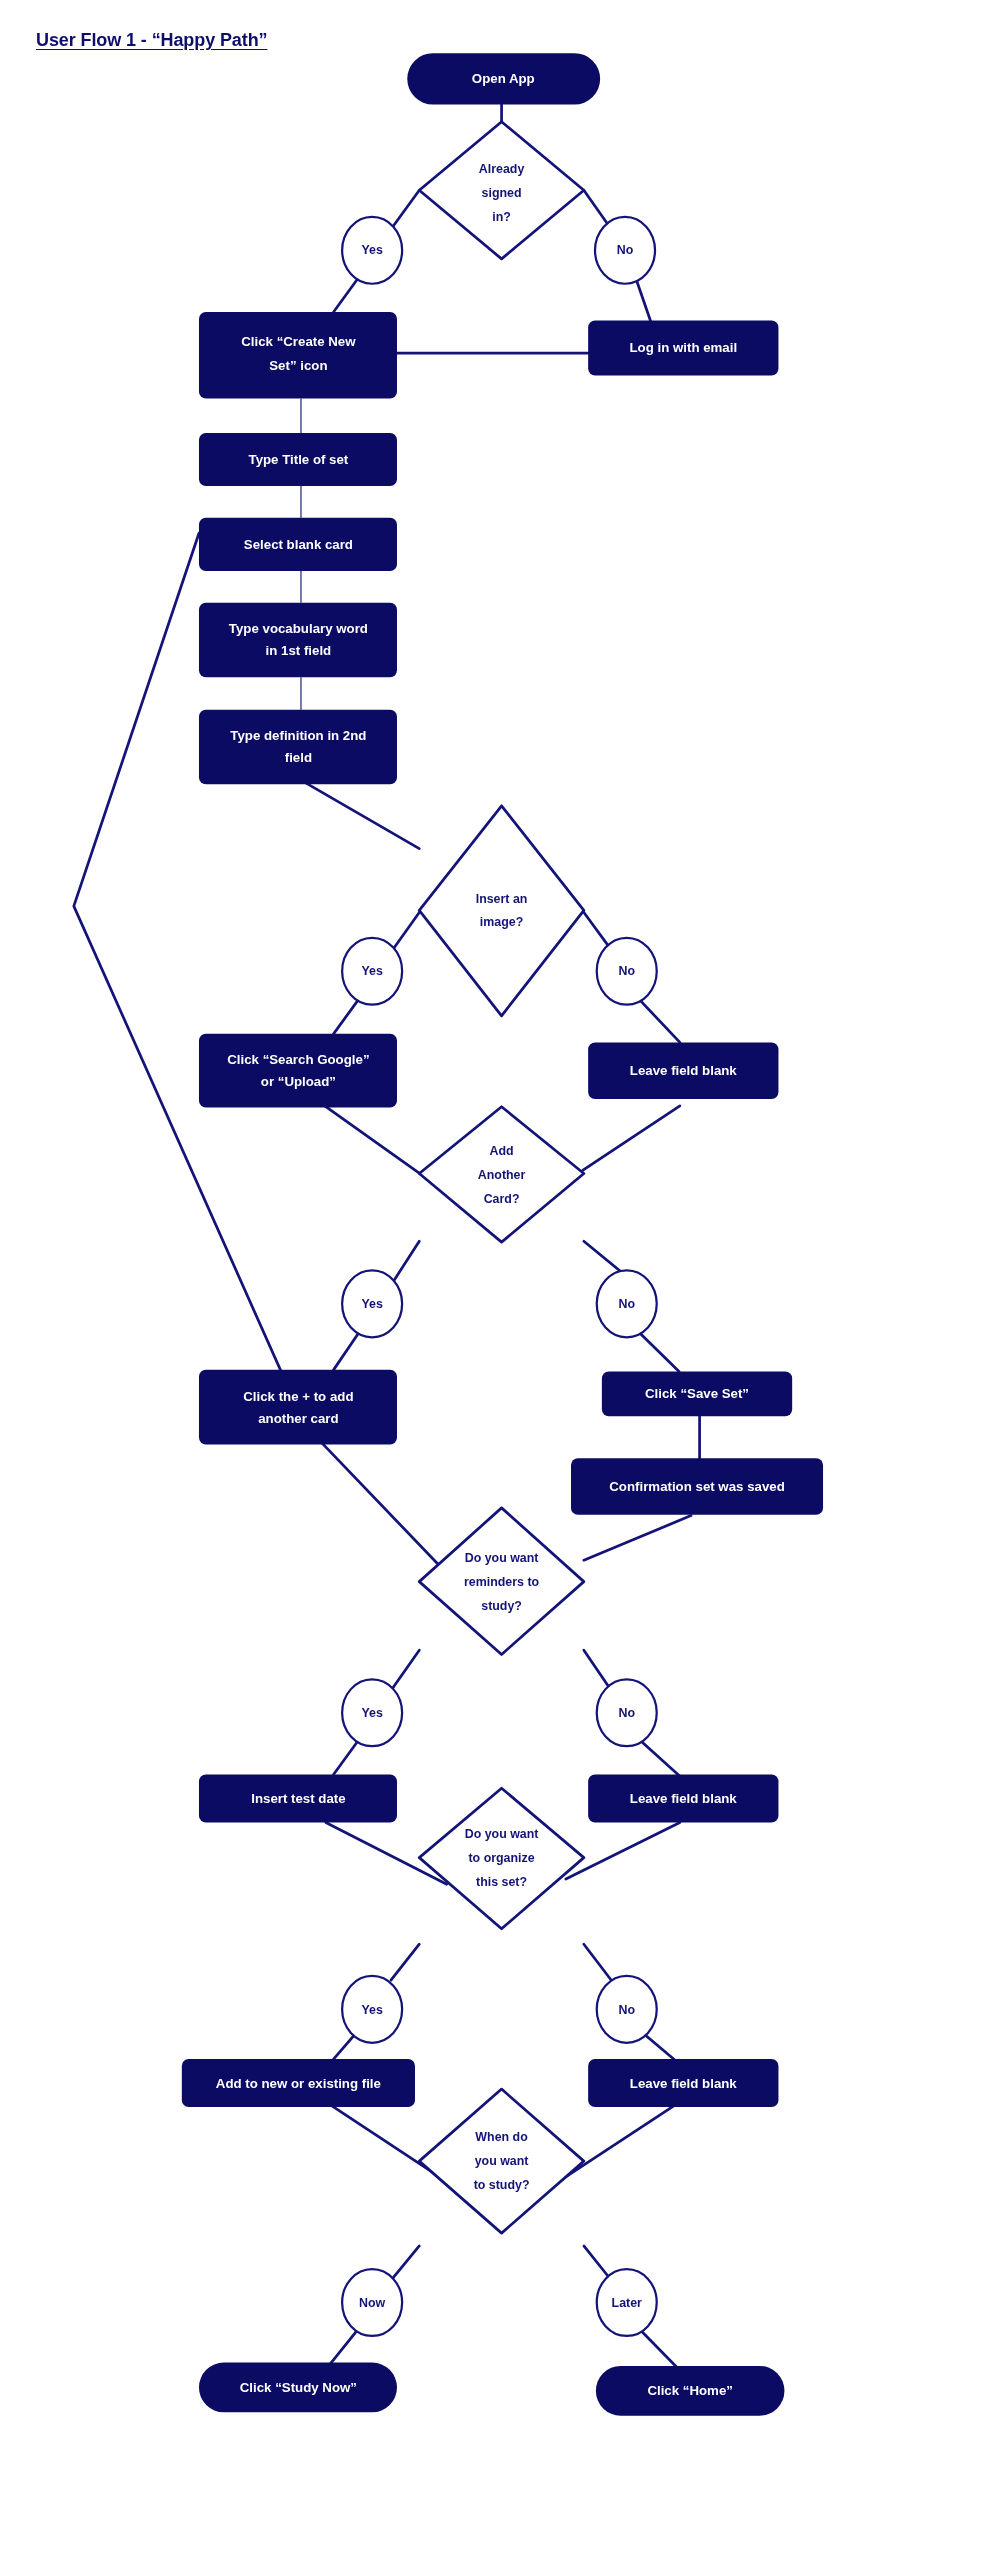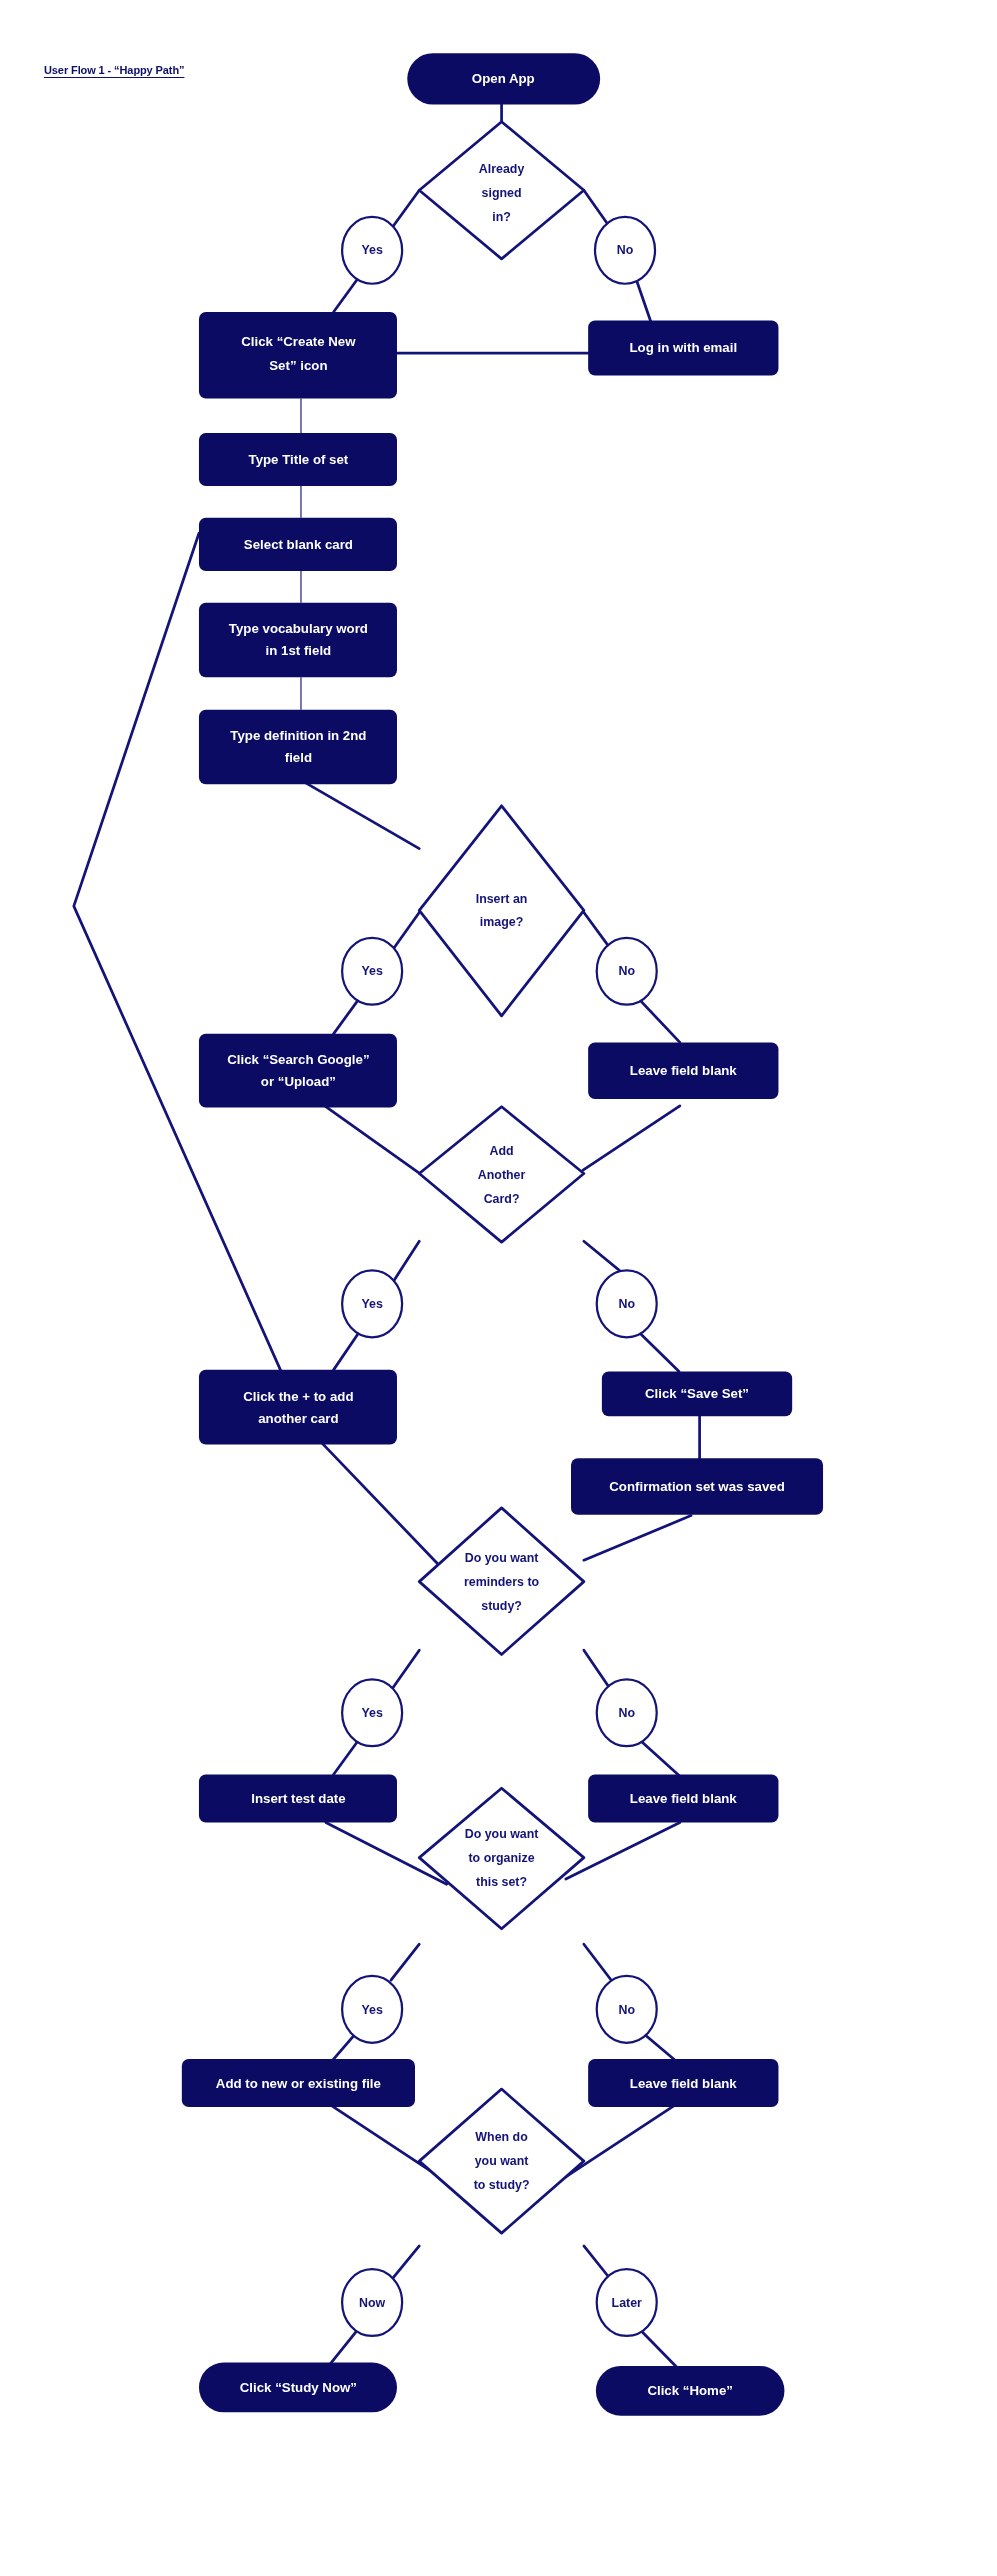--- a/index.html
+++ b/index.html
@@ -16,31 +16,30 @@
     overflow: hidden;
   }
   #flow-root {
     position: absolute;
     left: 0; top: 0;
     width: 998px;
     height: 2576px;
   }
   #flow-title {
     position: absolute;
-    left: 44px;
+    left: 36px;
     top: 30px;
     font-family: "Liberation Sans", sans-serif;
-    font-size: 11px;
+    font-size: 18px;
     font-weight: bold;
     color: #0e0e6b;
     text-decoration: underline;
     text-underline-offset: 3.4px;
     letter-spacing: -0.1px;
     white-space: nowrap;
-    margin-top: 34px;
   }
   svg#diagram {
     position: absolute;
     left: 0; top: 0;
     width: 998px;
     height: 2576px;
     display: block;
   }
   .edge {
     stroke: #141478;

